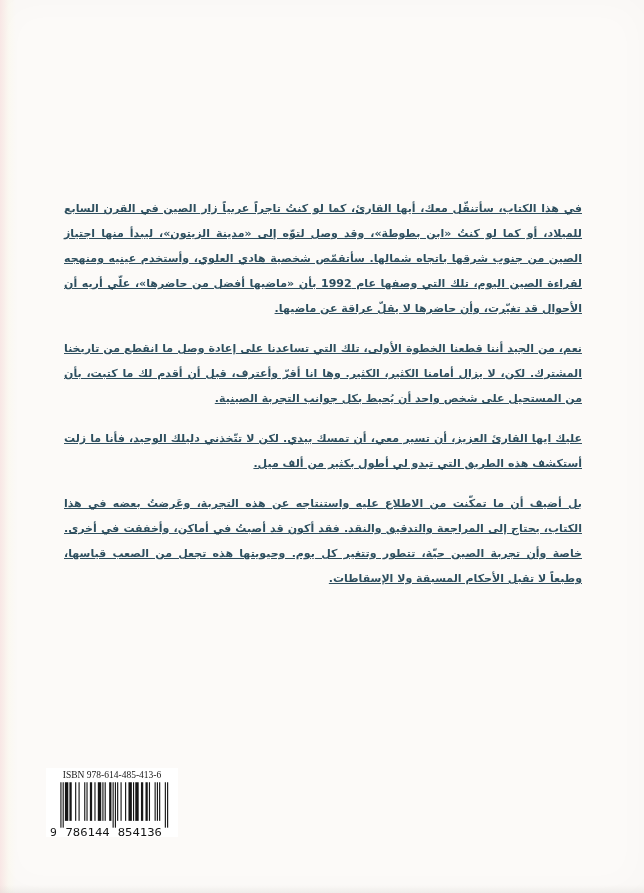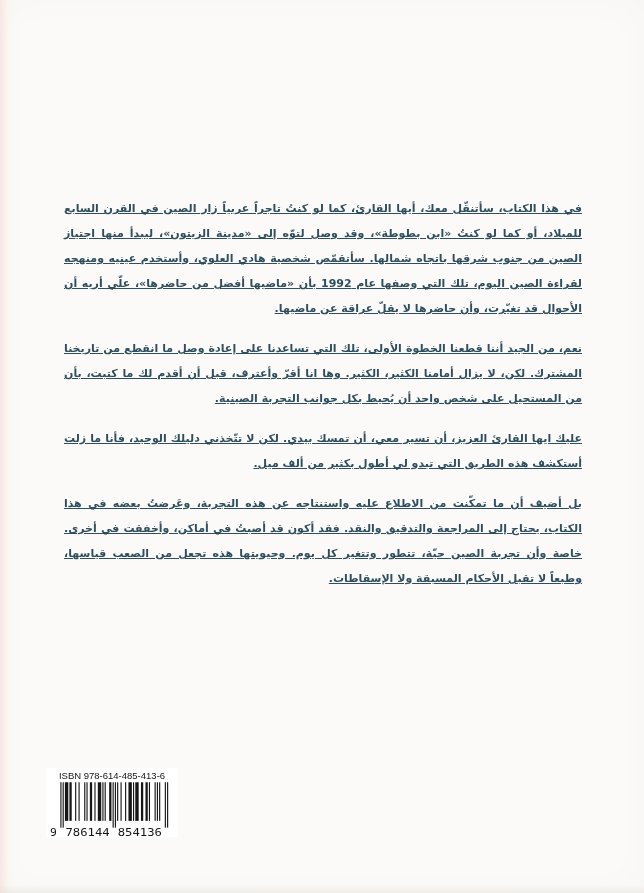--- a/index.html
+++ b/index.html
@@ -46,21 +46,21 @@
   .isbn-block{
     position:absolute;
     left:46px;
     top:768px;
     width:132px;
     background:#ffffff;
     padding:2px 0 0 0;
     text-align:center;
   }
   .isbn-label{
-    font-family:Liberation Sans, sans-serif;
+    font-family:Liberation Serif, serif;
     font-size:9.5px;
     line-height:11px;
     color:#161616;
     white-space:nowrap;
   }
   .barcode-svg{display:block;margin:1px auto 0 auto;}
   .barcode-svg rect{fill:#161616;}
   .barcode-svg text{
     font-family:"DejaVu Sans Mono","Liberation Mono",monospace;
     font-size:10px;

